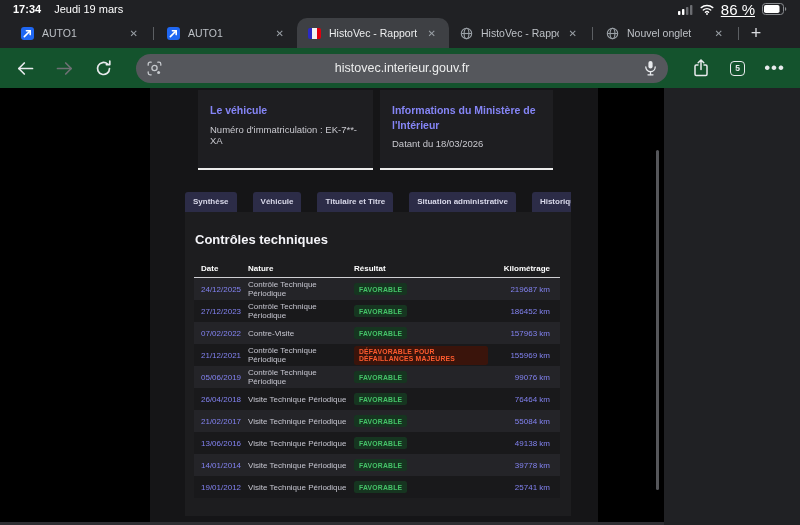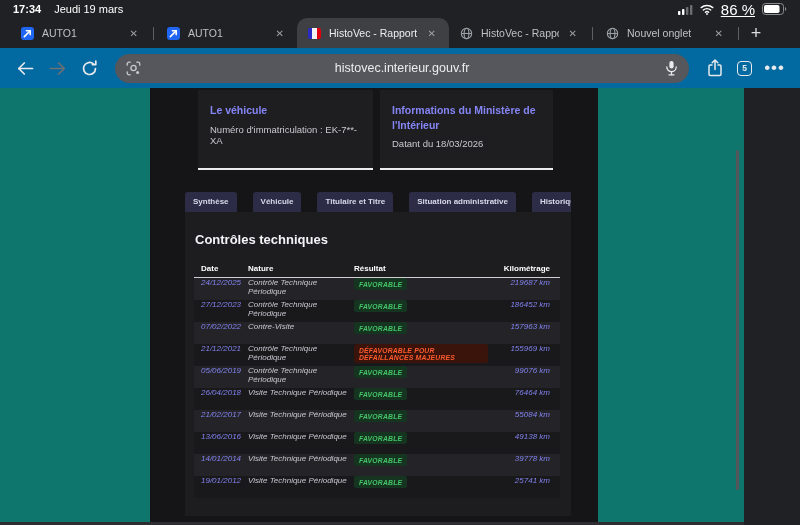--- a/index.html
+++ b/index.html
@@ -21,50 +21,50 @@
   .btab-close{font-size:10px;color:#9aa0a6;flex:0 0 auto;padding:2px;}
   .tab-sep{width:1px;height:13px;background:#5c5f63;align-self:center;margin:0 2px;}
   .newtab{width:30px;display:flex;align-items:center;justify-content:center;color:#dadce0;font-size:18px;font-weight:300;}
 
   .fav{width:13px;height:13px;flex:0 0 auto;display:inline-flex;align-items:center;justify-content:center;}
   .fav-auto1{background:#1f67f2;border-radius:3px;}
   .fav-flag{display:flex;border-radius:2px;overflow:hidden;width:13px;height:11px;}
   .fav-flag span{flex:1;height:100%;}
 
   
-  .toolbar{height:40px;background:#0369a1;display:flex;align-items:center;padding:0 15px;gap:12px;}
+  .toolbar{height:40px;background:#14532d;display:flex;align-items:center;padding:0 15px;gap:19px;}
   .nav-ic{display:flex;align-items:center;justify-content:center;width:20px;height:20px;}
   .omnibox{flex:1;height:29px;background:#55575c;border-radius:15px;display:flex;align-items:center;padding:0 11px;position:relative;margin:0 4px;}
   .omni-url{position:absolute;left:40px;right:40px;text-align:center;color:#eceded;font-size:12.5px;white-space:nowrap;}
   .omni-right{margin-left:auto;display:flex;align-items:center;}
   .tabcount{width:15px;height:15px;border:1.6px solid #e8eaed;border-radius:4px;color:#e8eaed;
             font-size:8.5px;font-weight:bold;display:flex;align-items:center;justify-content:center;}
   .menu-dots{color:#e8eaed;font-size:17px;letter-spacing:1px;line-height:10px;}
 
   
-  .page{position:absolute;top:88px;left:0;width:744px;height:437px;background:#0f766e;overflow:hidden;}
+  .page{position:absolute;top:88px;left:0;width:664px;height:437px;background:#000000;overflow:hidden;}
   .main-col{position:absolute;left:150px;top:0;width:448px;height:100%;background:#151517;}
 
   .card{position:absolute;top:2px;height:80px;background:#1e1e21;border-bottom:2px solid #ececec;padding:13px 12px;}
   .card-1{left:198px;width:175px;}
   .card-2{left:380px;width:173px;}
   .card-title{color:#8585f6;font-weight:bold;font-size:10.5px;line-height:1.4;margin-bottom:6px;}
   .card-body{color:#c9c9cf;font-size:9.5px;}
 
   .dsfr-tabs{position:absolute;left:185px;top:104px;width:386px;height:20px;display:flex;gap:16px;overflow:hidden;}
   .dtab{background:#2c2c47;color:#d9d9ea;font-size:8px;font-weight:bold;padding:5px 8px 4px;
         border-radius:3px 3px 0 0;white-space:nowrap;flex:0 0 auto;}
   .dtab.active{background:#1d1d1f;color:#8585f6;border-top:2px solid #8585f6;padding-top:3px;}
 
   .panel{position:absolute;left:185px;top:124px;width:386px;height:304px;background:#1d1d1f;}
   .section-title{color:#f4f4f8;font-size:13px;font-weight:bold;margin:20px 0 13px 10px;}
 
   .tbl{margin-left:9px;width:366px;font-size:8px;}
   .tbl-head{display:flex;height:18px;align-items:center;color:#fff;font-weight:bold;border-bottom:1px solid #cfcfd3;}
-  .tbl-row{display:flex;height:22px;font-style:italic;}
+  .tbl-row{display:flex;height:22px;align-items:center;}
   .tbl-row:nth-child(odd){background:#242428;}
   .tbl-row:nth-child(even){background:#19191b;}
   .c-date{width:54px;padding-left:7px;}
   .c-nature{width:106px;}
   .c-res{flex:1;}
   .c-km{width:72px;text-align:right;padding-right:10px;}
   .t-link{color:#8282f0;}
   .t-nature{color:#c6c6d0;}
   .badge{display:inline-block;font-weight:bold;font-size:6.8px;padding:2.5px 5px;border-radius:2.5px;letter-spacing:.2px;}
   .badge.success{color:#45c368;background:#163520;}

